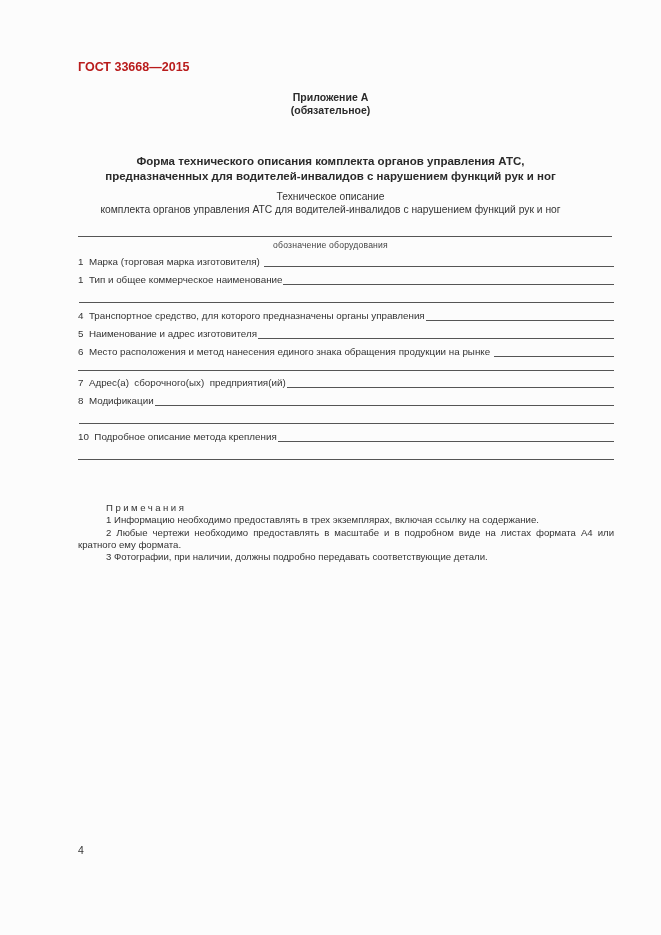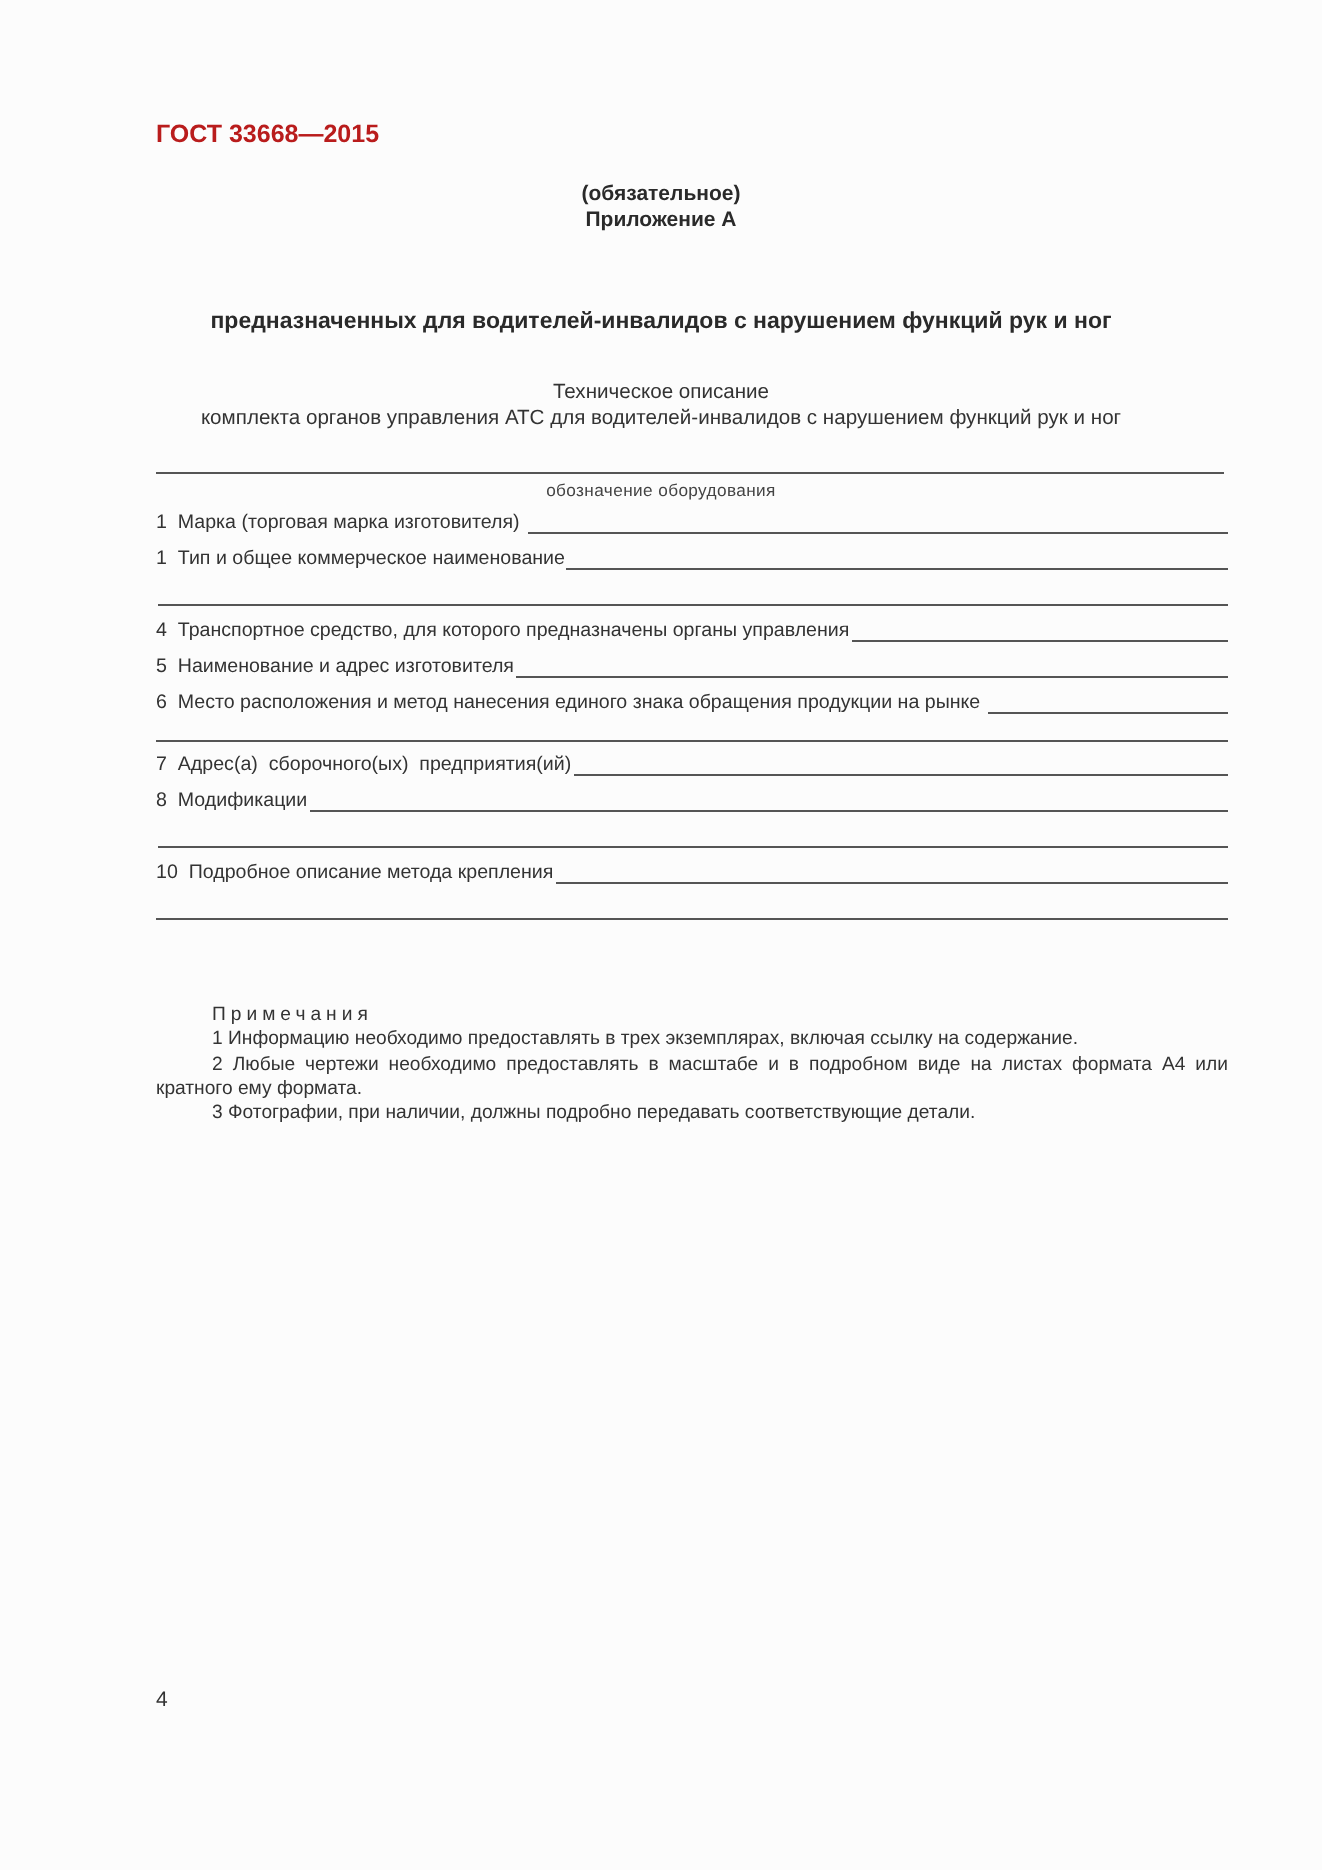--- a/index.html
+++ b/index.html
@@ -31,25 +31,26 @@
     .notes .hdr { padding-left: 28px; letter-spacing: 2.5px; margin-top: 28px; }
     .notes .p { text-indent: 28px; text-align: justify; }
     .page-num { left: 78px; top: 844px; font-size: 10.5px; color: #333; }
   </style>
 </head>
 <body>
 
 <div class="abs header-std">ГОСТ 33668—2015</div>
 
 <div class="abs center appendix">
+  <div>Приложение А</div>
   <div>(обязательное)</div>
-  <div>Приложение А</div>
 </div>
 
 <div class="abs center title">
+  <div>Форма технического описания комплекта органов управления АТС,</div>
   <div>предназначенных для водителей-инвалидов с нарушением функций рук и ног</div>
 </div>
 
 <div class="abs center subtitle">
   <div>Техническое описание</div>
   <div>комплекта органов управления АТС для водителей-инвалидов с нарушением функций рук и ног</div>
 </div>
 
 <div class="abs rule" style="left:78px; width:534px; top:236px;"></div>
 <div class="abs center caption">обозначение оборудования</div>

